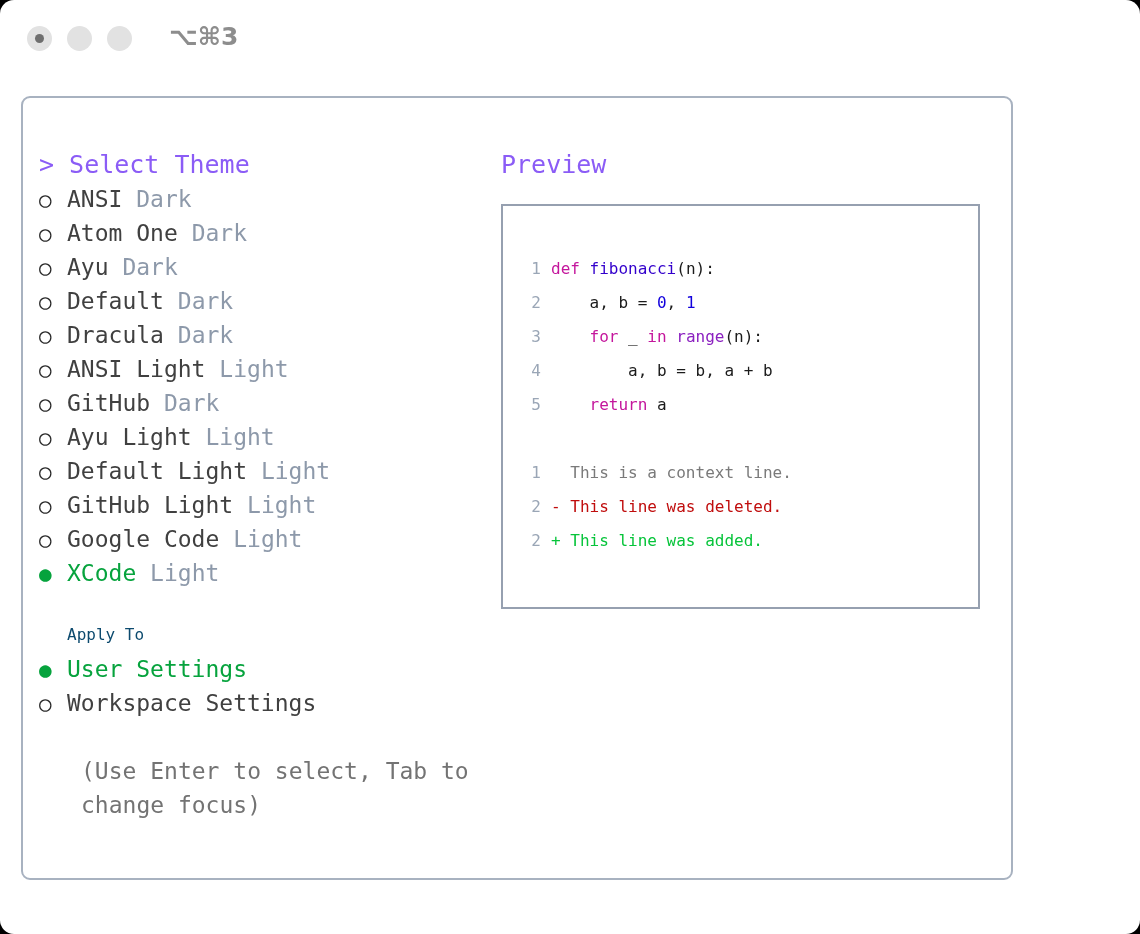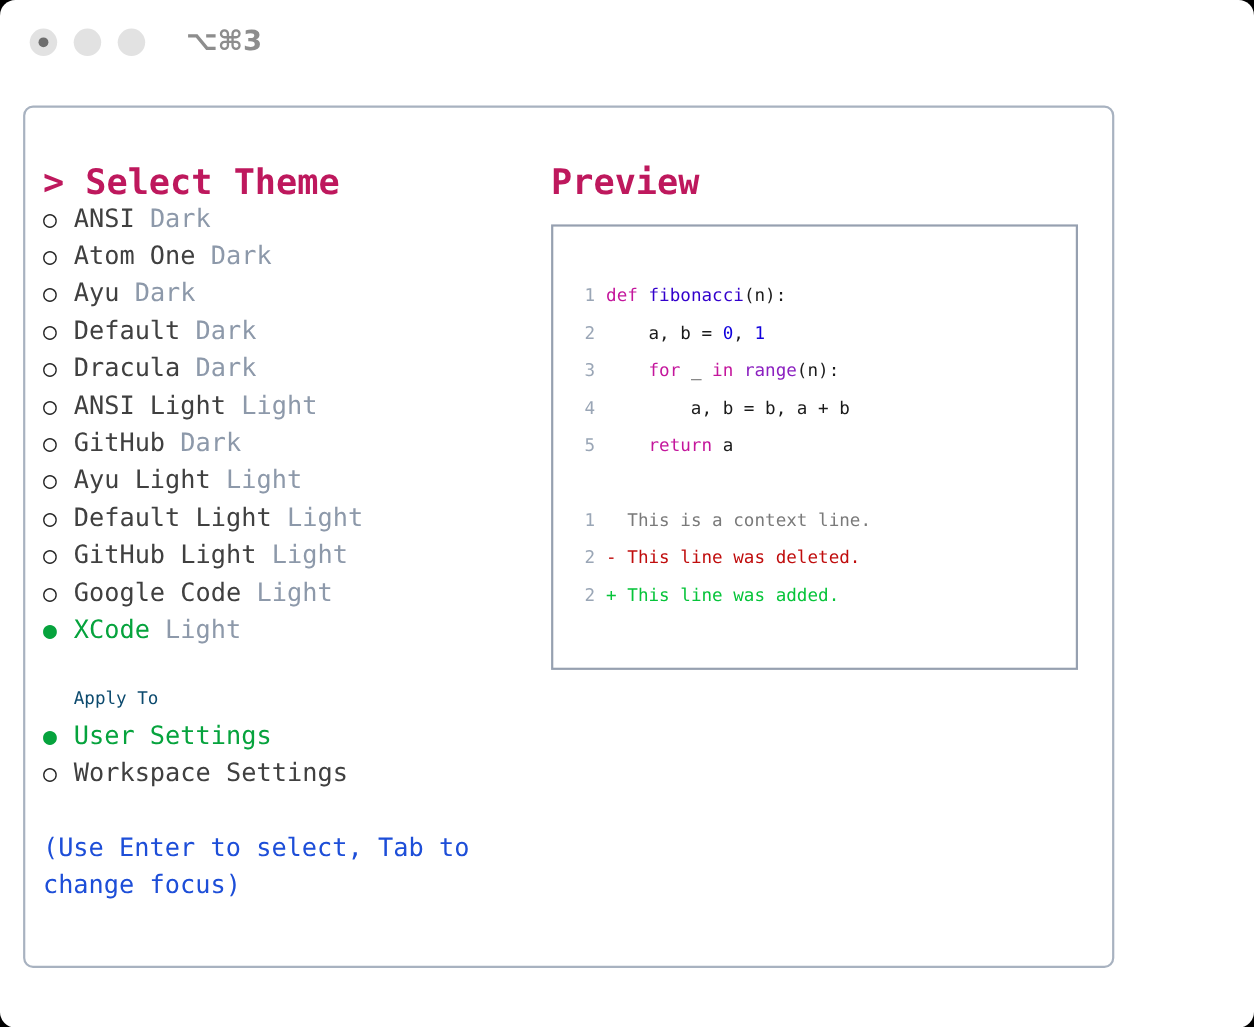--- a/index.html
+++ b/index.html
@@ -84,23 +84,23 @@
     width: 460px;
   }
   #preview-column {
     position: absolute;
     left: 478px;
     top: 50px;
     width: 500px;
   }
 
   .section-heading {
-    font-size: 32px;
-    font-weight: bold;
-    color: #be185d;
+    font-size: 25px;
+    font-weight: normal;
+    color: #8b5cf6;
     line-height: 34px;
     white-space: pre;
   }
 
   .opt-row {
     height: 34px;
     line-height: 34px;
     font-size: 23px;
     white-space: pre;
     color: #2a2a2a;
@@ -126,23 +126,24 @@
     white-space: pre;
     padding-left: 28px;
   }
 
   .spacer-sm { height: 28px; }
   .spacer-md { height: 34px; }
 
   #hint-text {
     font-size: 23px;
     line-height: 34px;
-    color: #1d4ed8;
+    color: #737373;
     width: 410px;
     white-space: pre-wrap;
+    margin-left: 42px;
   }
 
   
   #preview-box {
     position: absolute;
     left: 478px;
     top: 106px;
     width: 479px;
     height: 405px;
     border: 2px solid #96a0b0;

